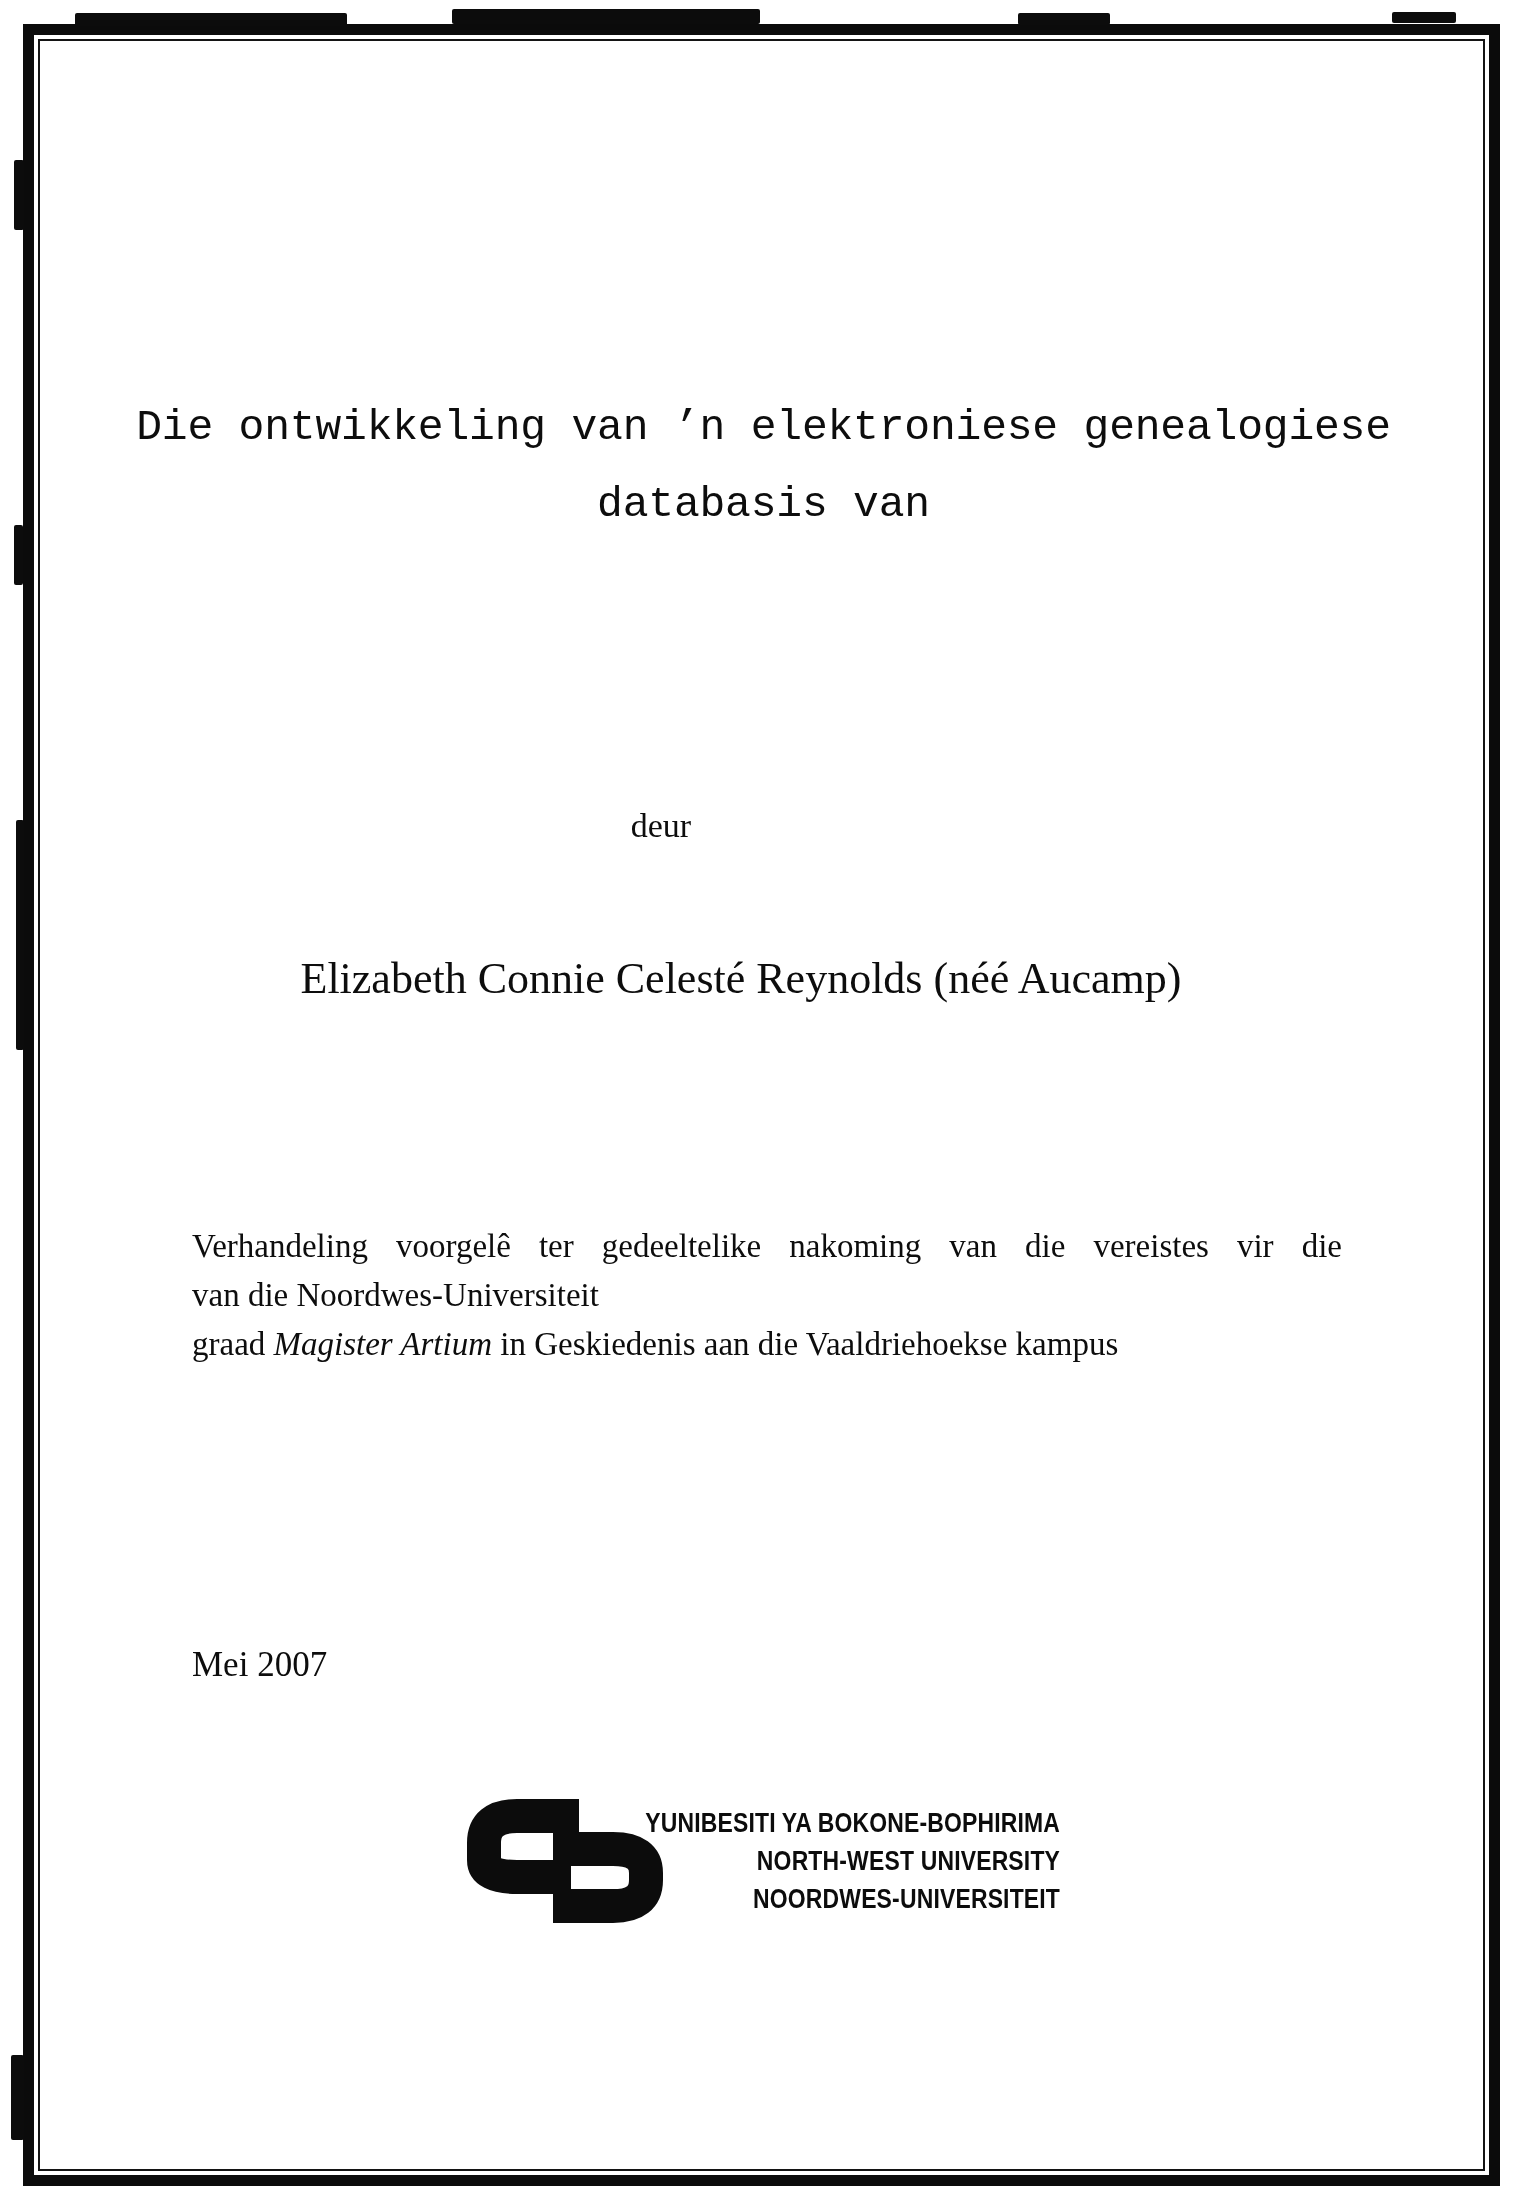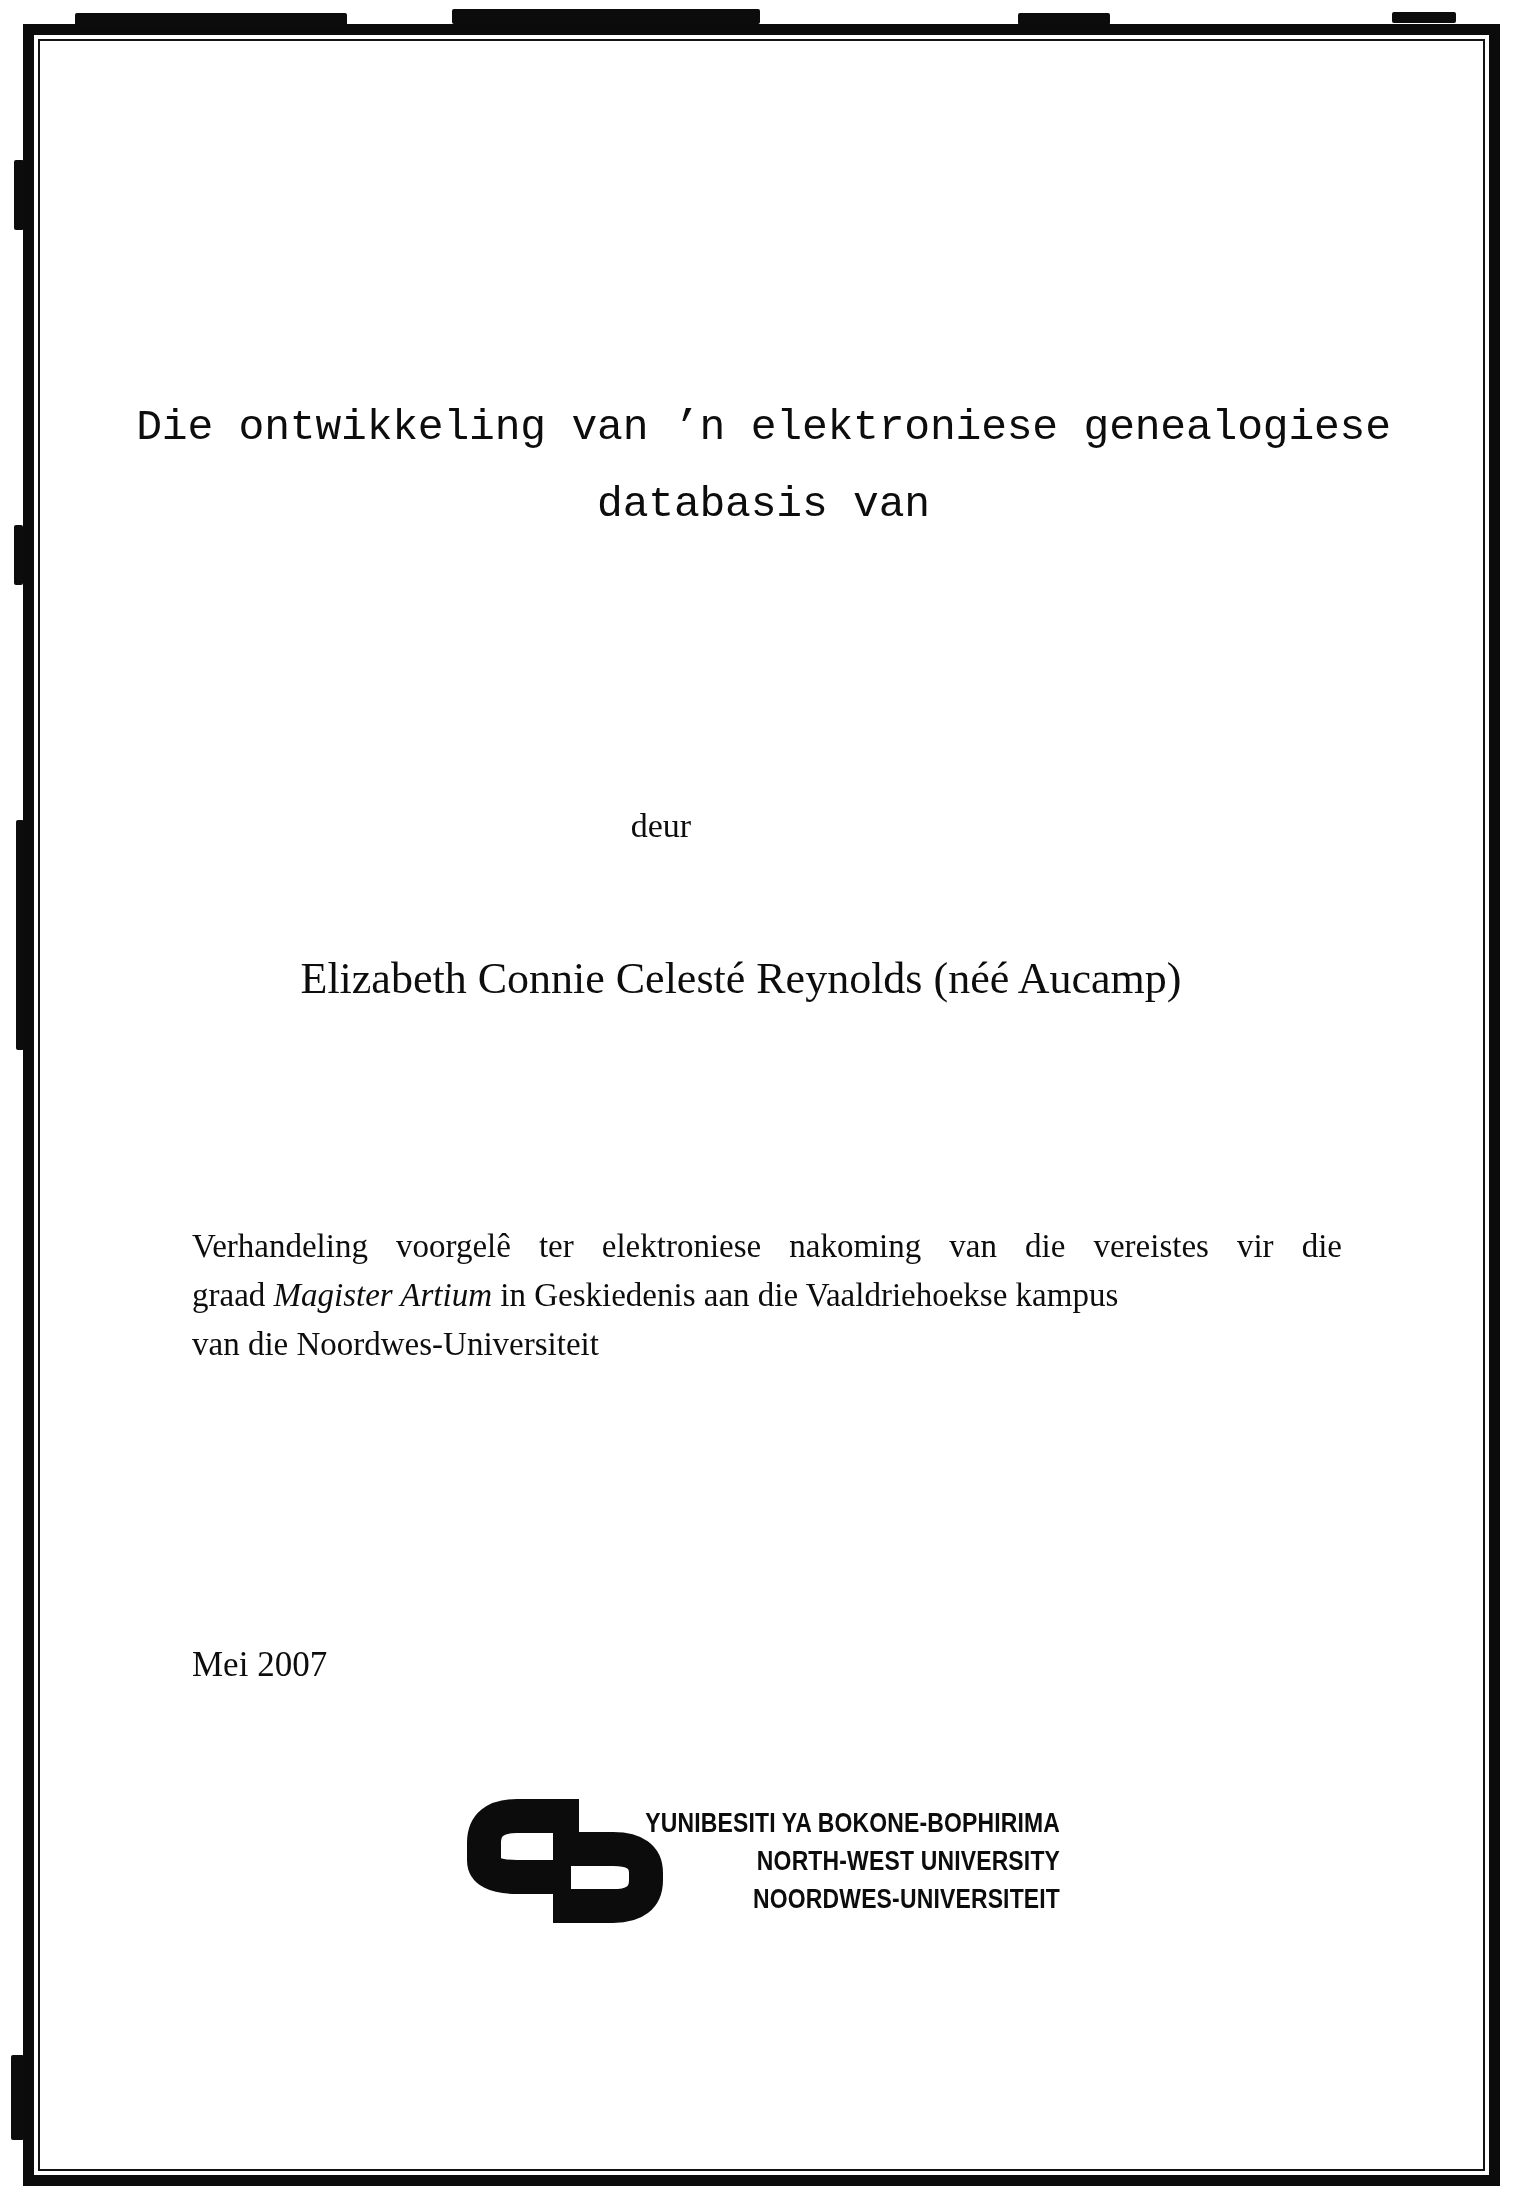--- a/index.html
+++ b/index.html
@@ -146,23 +146,23 @@
 
 <div class="title">
   <div>Die ontwikkeling van ’n elektroniese genealogiese databasis van</div>
 </div>
 
 <div class="byline">deur</div>
 
 <div class="author">Elizabeth Connie Celesté Reynolds (néé Aucamp)</div>
 
 <div class="statement">
-  <div class="just">Verhandeling voorgelê ter elektroniese nakoming van die vereistes vir die</div>
+  <div class="just">Verhandeling voorgelê ter gedeeltelike nakoming van die vereistes vir die</div>
+  <div>van die Noordwes-Universiteit</div>
   <div><span>graad </span><span class="it">Magister Artium</span><span> in Geskiedenis aan die Vaaldriehoekse kampus</span></div>
-  <div>van die Noordwes-Universiteit</div>
 </div>
 
 <div class="supervisor-block">
   <div>Mei 2007</div>
 </div>
 
 <div class="logo">
   <svg class="logo-mark" viewBox="0 0 196 124" xmlns="http://www.w3.org/2000/svg">
 
     <path d="M 112 17 L 50 17 Q 17 17 17 44 L 17 61 Q 17 78 50 78 L 104 78" fill="none" stroke="#0c0c0c" stroke-width="34" stroke-linecap="butt"></path>

